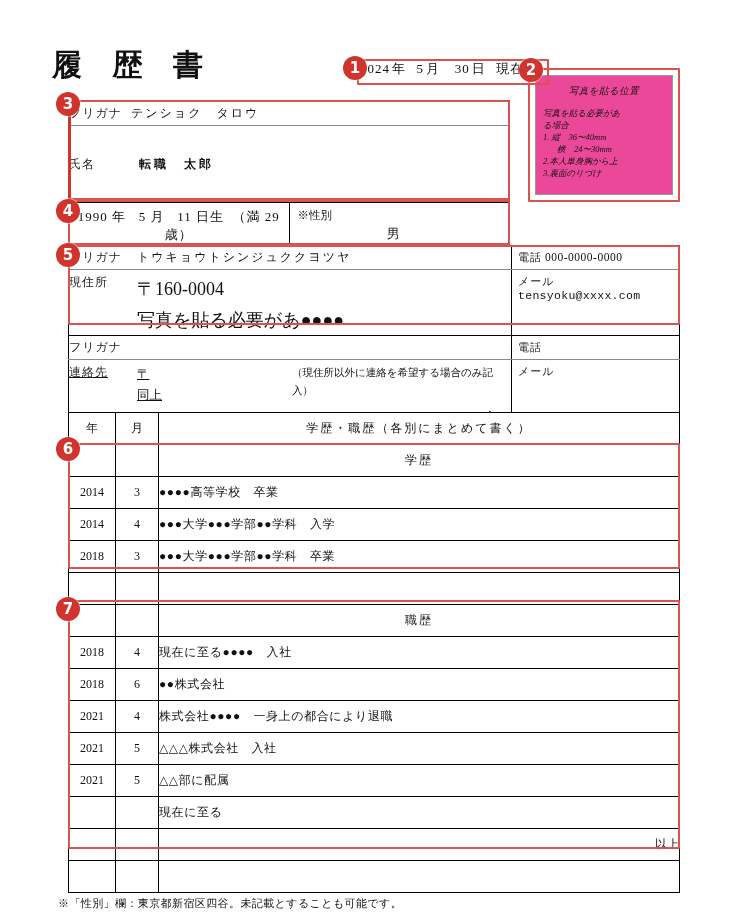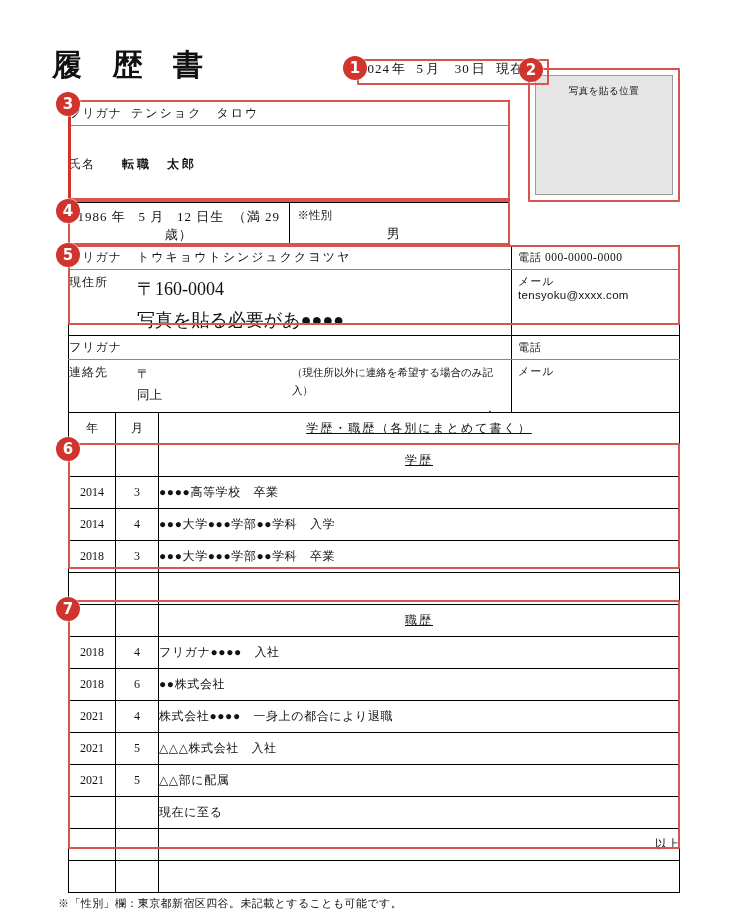--- a/index.html
+++ b/index.html
@@ -21,21 +21,21 @@
   
   .date-line{
     position:absolute;left:360px;top:60px;width:186px;
     font-size:13px;letter-spacing:1px;text-align:left;white-space:nowrap;
   }
   .date-line span{margin-right:2px;}
 
   
   .photo-box{
     position:absolute;left:535px;top:75px;width:138px;height:120px;
-    border:1px solid #9a9a9a;box-sizing:border-box;background:#e5e5e5;
+    border:1px solid #9a9a9a;box-sizing:border-box;background:#ec4899;font-style:italic;
   }
   .photo-title{
     text-align:center;font-size:9.5px;margin-top:9px;letter-spacing:.5px;
   }
   .photo-note{
     font-size:8.5px;line-height:1.42;margin:9px 0 0 7px;letter-spacing:0;
   }
   .photo-note .ind{padding-left:14px;display:block;}
 
   
@@ -50,21 +50,21 @@
   
   #identity-block{left:68px;top:100px;width:442px;height:145px;}
   #contact-block{left:68px;top:245px;width:612px;height:160px;}
 
   
   #history-block{left:68px;top:412px;width:612px;height:472px;}
   #history-table td{height:31px;}
   .col-year{width:46px;text-align:center;font-size:12px;}
   .col-month{width:42px;text-align:center;font-size:12px;}
   .col-body{padding-left:12px;font-size:12.5px;letter-spacing:.6px;margin-left:24px;}
-  .center-body{text-align:center;padding-left:0;font-size:12.5px;letter-spacing:2px;text-decoration:underline;}
+  .center-body{text-align:center;padding-left:0;font-size:12.5px;letter-spacing:2px;}
   .right-body{text-align:right;padding-right:12px;font-size:12.5px;}
 
   .foot-note{
     position:absolute;left:58px;top:896px;font-size:11px;letter-spacing:.4px;
   }
 
   
   .red-box{
     position:absolute;border:2.5px solid #d9534f;box-sizing:border-box;
     pointer-events:none;border-radius:1px;
@@ -88,20 +88,28 @@
 
   <div class="date-line">
     <span>2024</span><span>年</span>
     &nbsp;<span>5</span><span>月</span>
     &nbsp;&nbsp;<span>30</span><span>日</span>
     &nbsp;<span>現在</span>
   </div>
 
   <div class="photo-box">
     <div class="photo-title">写真を貼る位置</div>
+    <div class="photo-note">
+      <span>写真を貼る必要があ</span><br>
+      <span>る場合</span><br>
+      <span>1. 縦　36〜40mm</span><br>
+      <span class="ind">横　24〜30mm</span>
+      <span>2.本人単身胸から上</span><br>
+      <span>3.裏面のりづけ</span>
+    </div>
   </div>
 
   <div class="blk" id="identity-block">
     <table class="tbl">
       <tbody>
           <tr>
         <td colspan="2" style="height:24px;border-bottom-color:#888;">
           <table style="width:100%;border-collapse:collapse;">
             <tbody>
                   <tr>
@@ -110,35 +118,35 @@
             </tr>
           </tbody>
               </table>
         </td>
       </tr>
       <tr>
         <td colspan="2" style="height:76px;">
           <table style="width:100%;border-collapse:collapse;">
             <tbody>
                   <tr>
-              <td style="width:53px;border:none;" class="lbl">氏名</td>
+              <td style="width:70px;border:none;" class="lbl">氏名</td>
               <td style="border:none;" class="name-big">転職　太郎</td>
             </tr>
           </tbody>
               </table>
         </td>
       </tr>
       <tr>
         <td style="width:316px;height:45px;text-align:center;">
           <span style="font-size:13px;letter-spacing:1px;">
-            <span>1986</span>
+            <span>1990</span>
             <span>年</span>
             &nbsp;&nbsp;<span>5</span>
             <span>月</span>
-            &nbsp;&nbsp;<span>12</span>
+            &nbsp;&nbsp;<span>11</span>
             <span>日生</span>
             &nbsp;<span>（満 29 歳）</span>
           </span>
         </td>
         <td style="height:45px;">
           <div class="lbl" style="font-size:11.5px;padding-left:8px;letter-spacing:0;">※性別</div>
           <div style="font-size:13px;text-align:center;padding-right:12px;margin-top:2px;">男</div>
         </td>
       </tr>
     </tbody>
@@ -175,21 +183,21 @@
               <td style="border:none;vertical-align:top;padding-top:4px;font-size:18px;line-height:1.7;">
                 <div>〒160-0004</div>
                 <div>写真を貼る必要があ●●●●</div>
               </td>
             </tr>
           </tbody>
               </table>
         </td>
         <td style="height:57px;vertical-align:top;">
           <div class="lbl" style="padding-top:4px;">メール</div>
-          <div style="font-size:11.5px;padding-left:6px;letter-spacing:.3px;font-family:Liberation Sans, sans-serif;">tensyoku@xxxx.com</div>
+          <div style="font-size:11.5px;padding-left:6px;letter-spacing:.3px;font-family:Liberation Mono, monospace;">tensyoku@xxxx.com</div>
         </td>
       </tr>
 
       <tr>
         <td style="height:23px;border-bottom-color:#888;">
           <table style="width:100%;border-collapse:collapse;">
             <tbody>
                   <tr>
               <td style="width:68px;border:none;" class="lbl">フリガナ</td>
               <td style="border:none;" class="furi"></td>
@@ -198,21 +206,21 @@
               </table>
         </td>
         <td style="height:23px;border-bottom-color:#888;">
           <span class="lbl">電話</span>
           <span style="font-size:11.5px;"></span>
         </td>
       </tr>
 
       <tr>
         <td style="height:57px;vertical-align:top;">
-          <table style="width:100%;border-collapse:collapse;">
+          <table style="width:100%;border-collapse:collapse;text-decoration:underline;">
             <tbody>
                   <tr>
               <td style="width:68px;border:none;vertical-align:top;padding-top:4px;" class="lbl">連絡先</td>
               <td style="border:none;vertical-align:top;padding-top:4px;font-size:12.5px;line-height:1.7;position:relative;">
                 <span>〒</span>
                 <span style="position:absolute;left:155px;top:4px;font-size:10.5px;letter-spacing:0;">（現住所以外に連絡を希望する場合のみ記入）</span>
                 <div>同上</div>
                 <div style="text-align:right;padding-right:14px;">方</div>
               </td>
             </tr>
@@ -262,21 +270,21 @@
             <td class="col-body"></td>
           </tr>
           <tr>
             <td class="col-year"></td>
             <td class="col-month"></td>
             <td class="center-body">職歴</td>
           </tr>
           <tr>
             <td class="col-year">2018</td>
             <td class="col-month">4</td>
-            <td class="col-body">フリガナ●●●●　入社</td>
+            <td class="col-body">現在に至る●●●●　入社</td>
           </tr>
           <tr>
             <td class="col-year">2018</td>
             <td class="col-month">6</td>
             <td class="col-body">●●株式会社</td>
           </tr>
           <tr>
             <td class="col-year">2021</td>
             <td class="col-month">4</td>
             <td class="col-body">株式会社●●●●　一身上の都合により退職</td>

